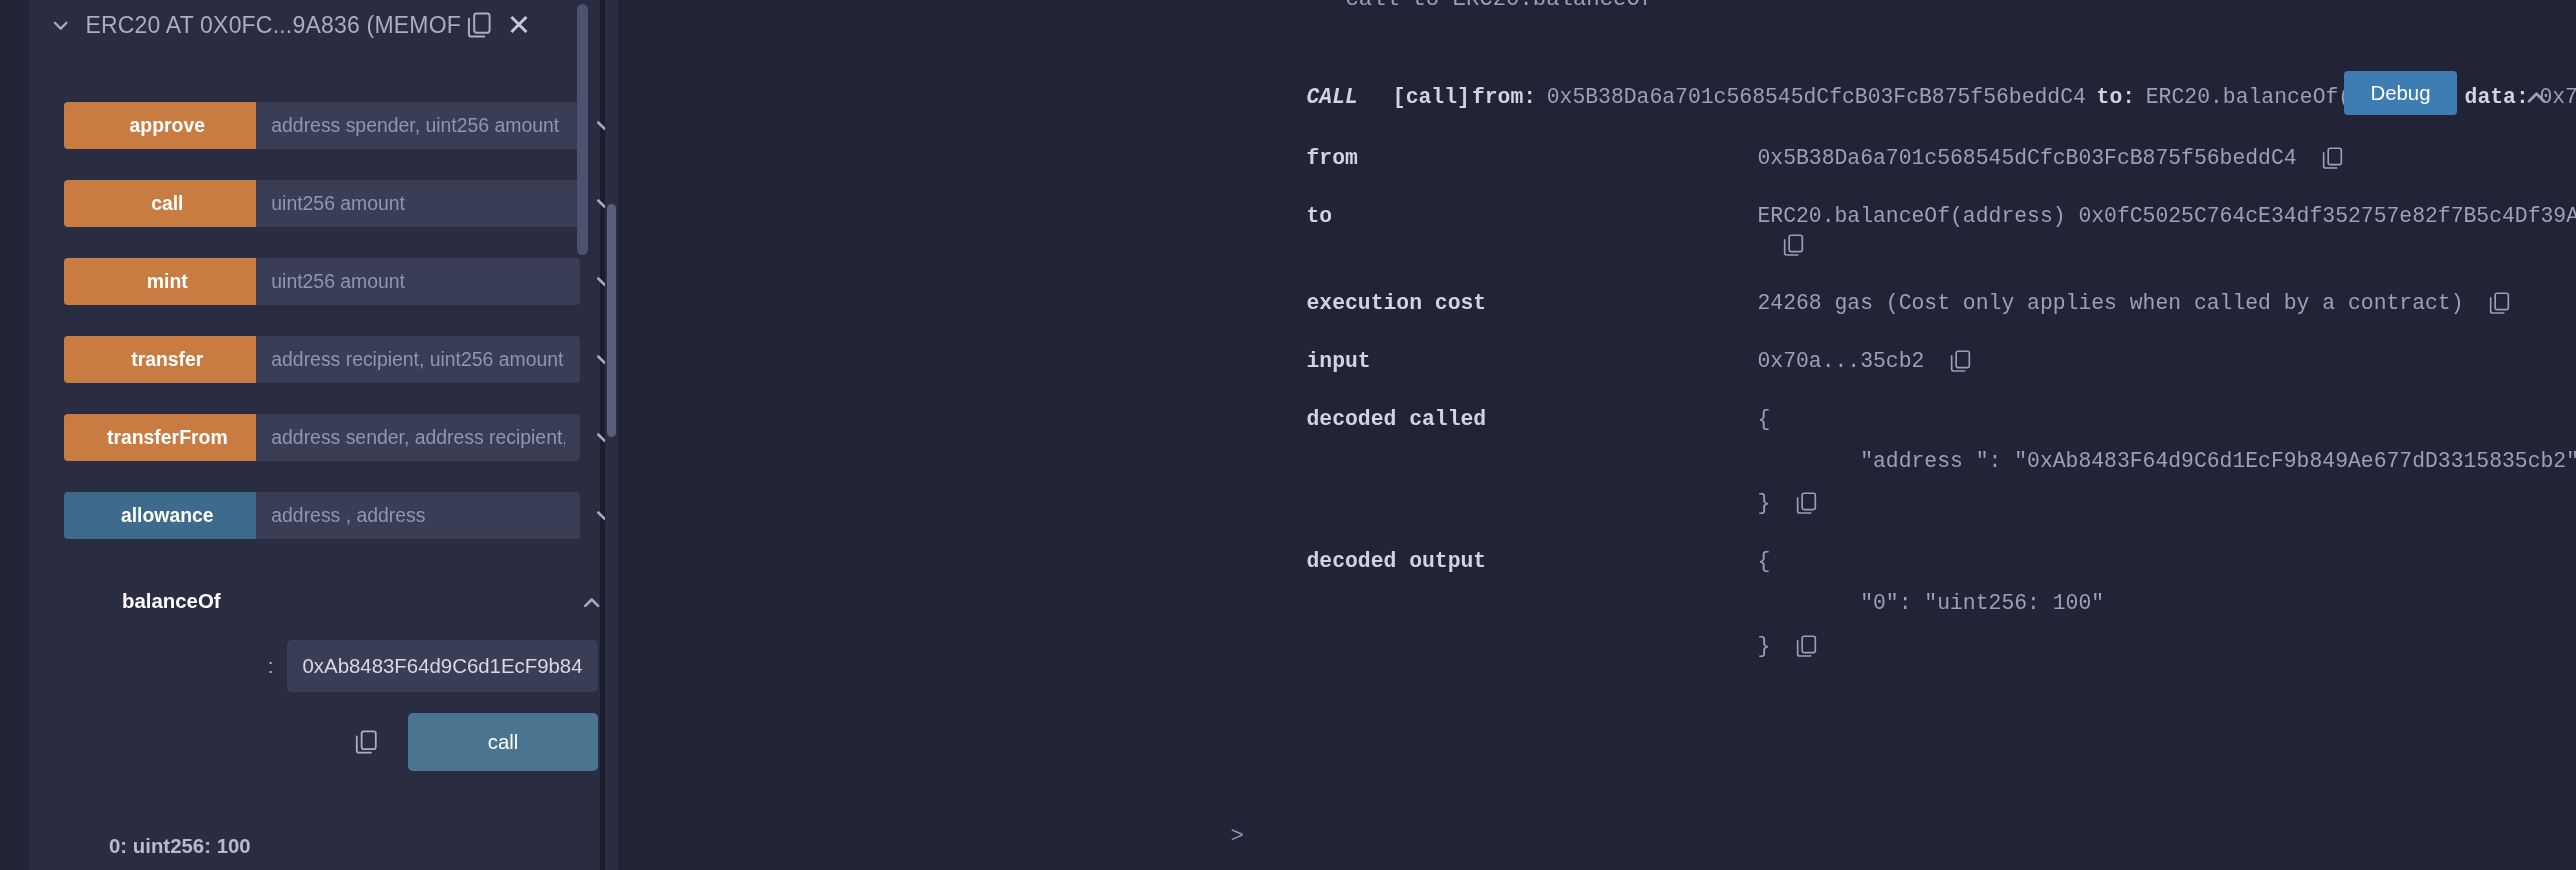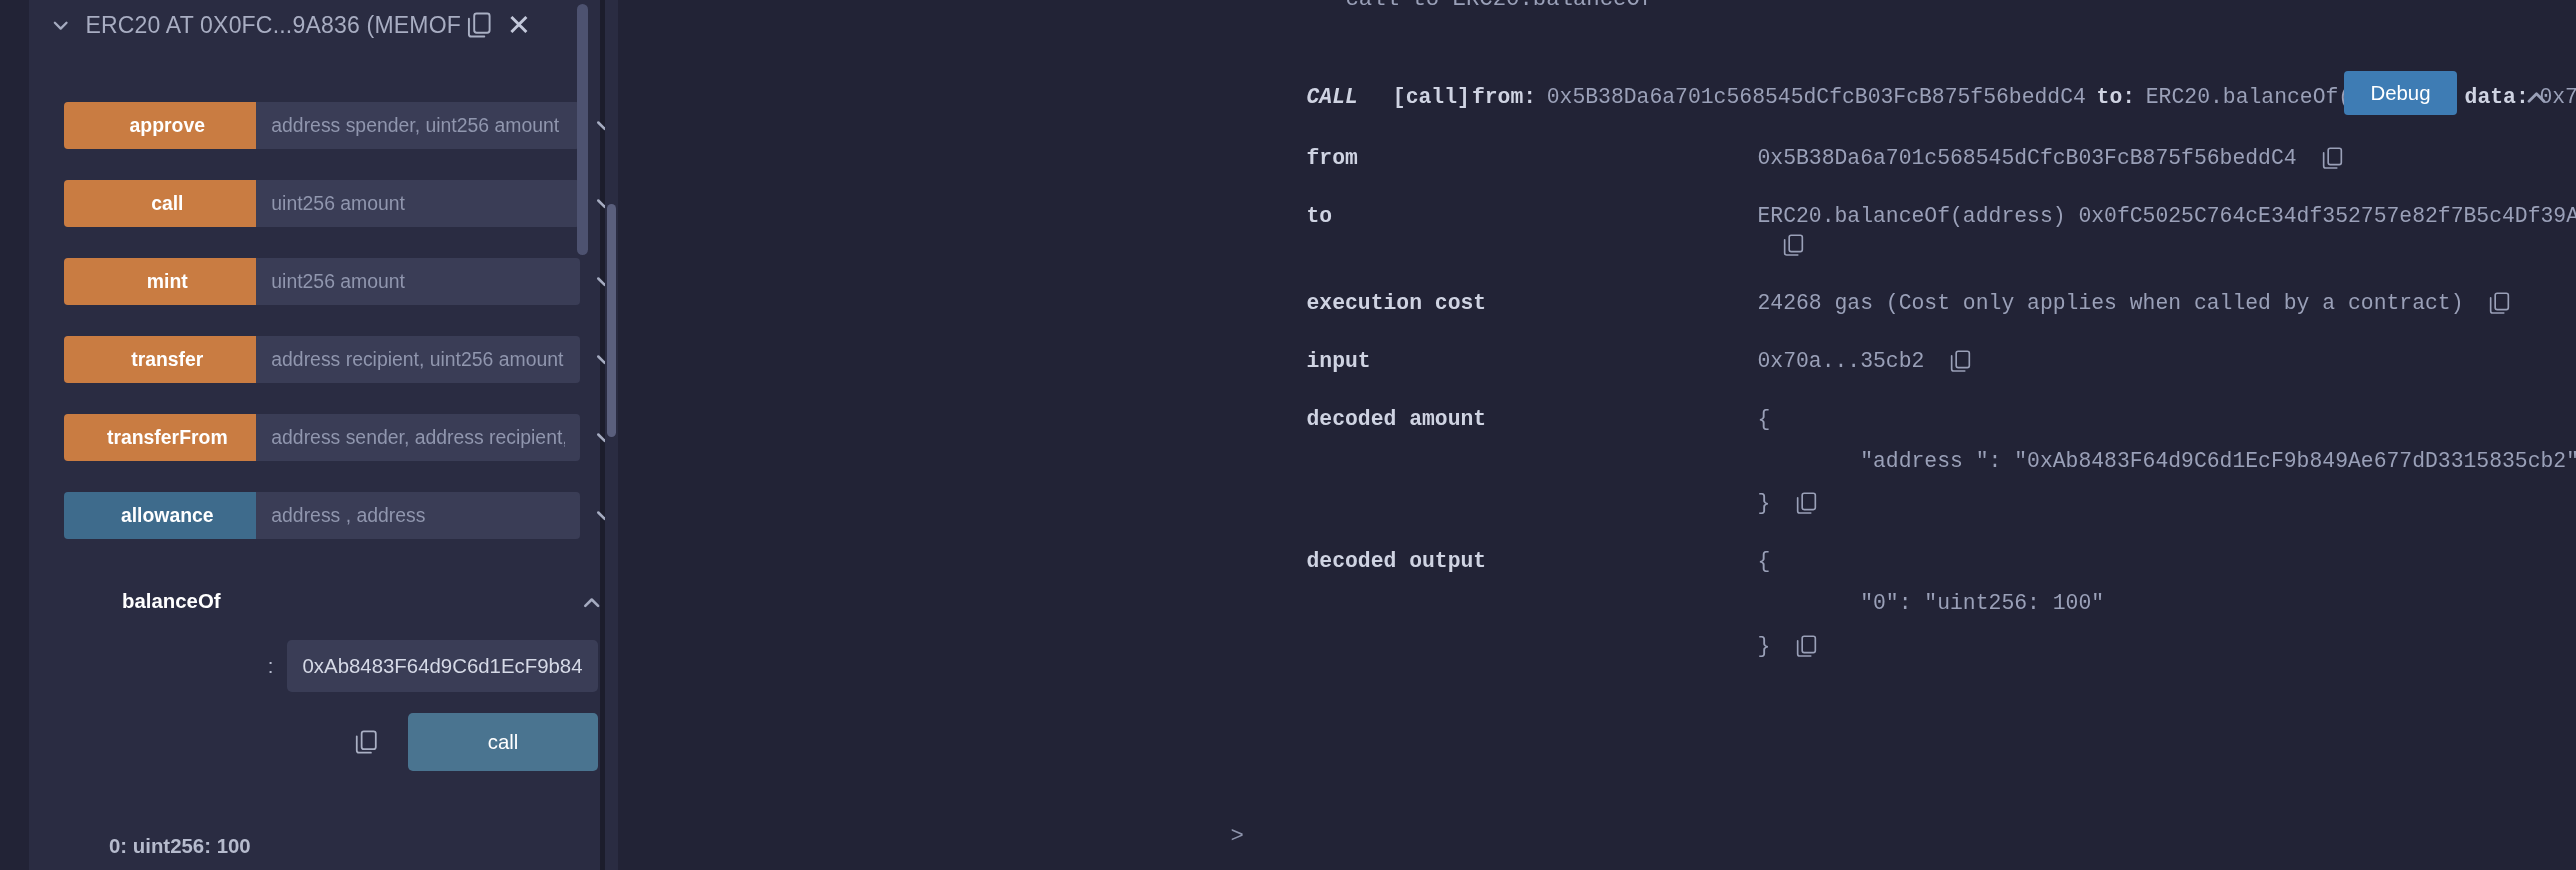--- a/index.html
+++ b/index.html
@@ -571,21 +571,21 @@
           <span class="copy-ico">
             <svg width="21.4" height="23" viewBox="0 0 26 28" fill="none">
                 <rect x="7.5" y="1.5" width="16" height="20" rx="2.5" stroke="currentColor" stroke-width="2"></rect>
                 <path d="M18 25.5H4.5a2.5 2.5 0 0 1-2.5-2.5V7" stroke="currentColor" stroke-width="2" stroke-linecap="round"></path>
               </svg>
           </span>
         </div>
       </div>
 
       <div class="drow">
-        <div class="dk">decoded amount</div>
+        <div class="dk">decoded called</div>
         <div class="dv">
           <div class="json-block">
             <span class="json-line">{</span>
             <span class="json-line">        "address ": "0xAb8483F64d9C6d1EcF9b849Ae677dD3315835cb2"</span>
             <span class="json-close">
               <span class="json-line">}</span>
               <span class="copy-ico">
                 <svg width="21.4" height="23" viewBox="0 0 26 28" fill="none">
                     <rect x="7.5" y="1.5" width="16" height="20" rx="2.5" stroke="currentColor" stroke-width="2"></rect>
                     <path d="M18 25.5H4.5a2.5 2.5 0 0 1-2.5-2.5V7" stroke="currentColor" stroke-width="2" stroke-linecap="round"></path>

